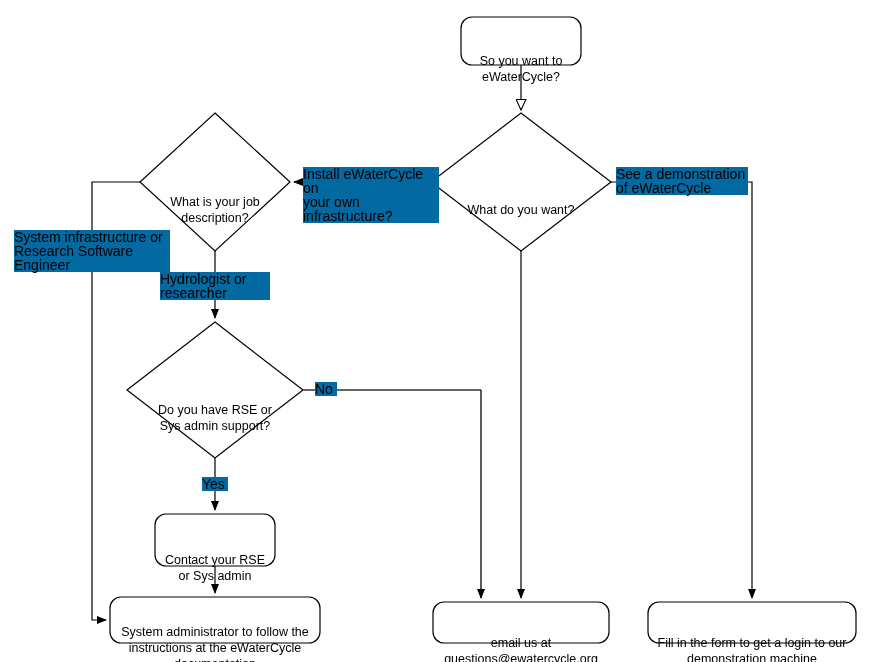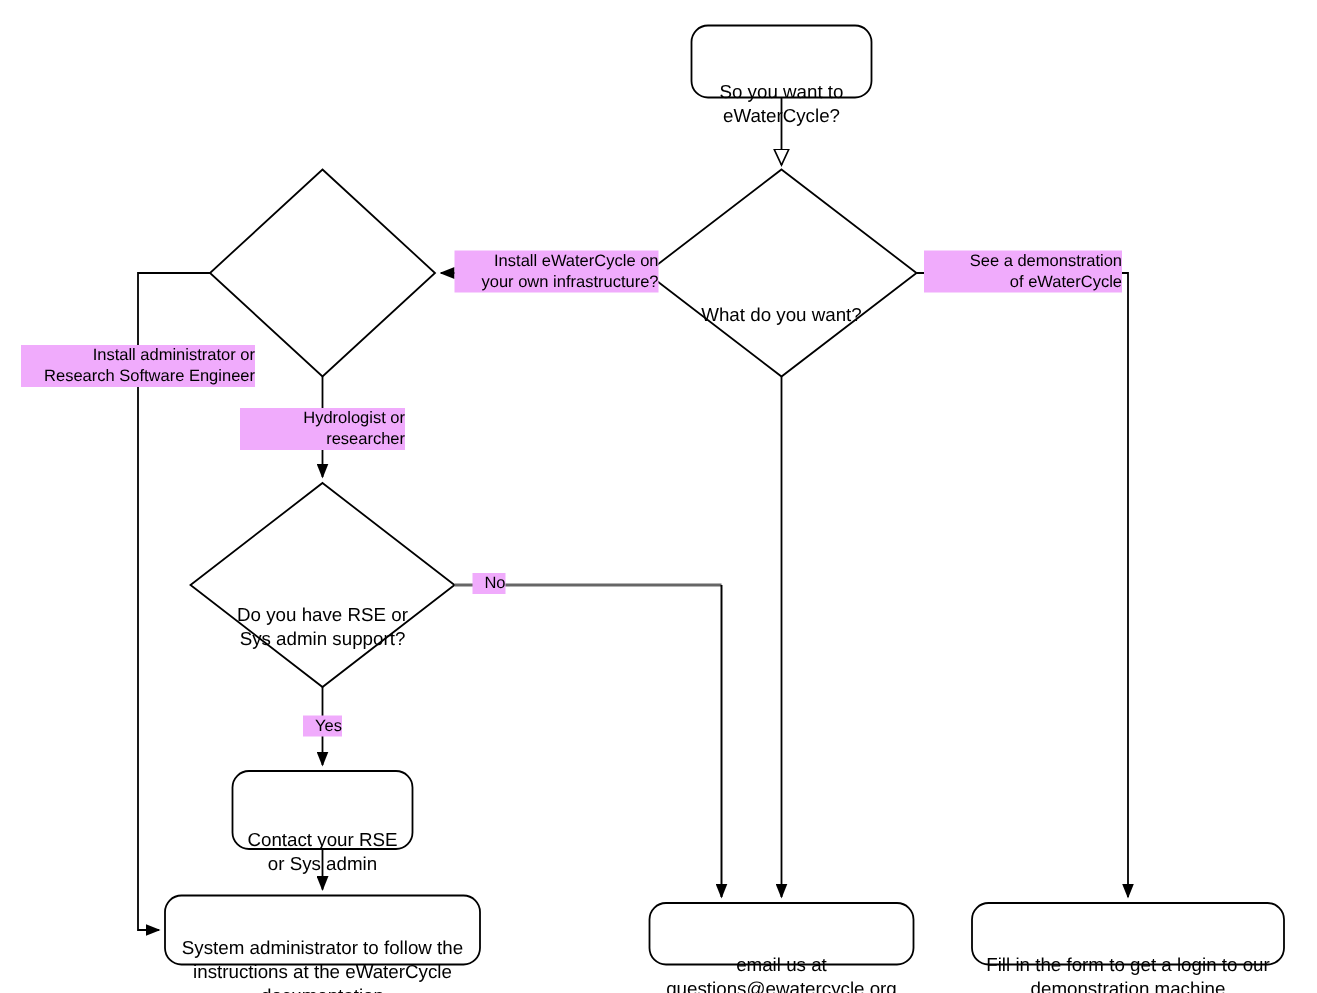--- a/index.html
+++ b/index.html
@@ -38,26 +38,26 @@
     font-family: "Liberation Sans", sans-serif;
     font-size: 12.5px;
     line-height: 16px;
     color: #000000;
     white-space: pre-line;
     pointer-events: none;
     margin-top: 28px;
   }
   .edge-label {
     position: absolute;
-    text-align: right;
+    text-align: left;
     font-family: "Liberation Sans", sans-serif;
-    font-size: 11px;
+    font-size: 14px;
     line-height: 14px;
     color: #000000;
-    background: #f0abfc;
+    background: #0369a1;
     white-space: pre-line;
     pointer-events: none;
   }
 </style>
 </head>
 <body>
 
 <div id="canvas">
 
   <svg class="flow-svg" viewBox="0 0 878 662">
@@ -107,20 +107,22 @@
     <path d="M 215 458 L 215 510" fill="none" stroke="#000000" stroke-width="1.2" marker-end="url(#arrow-filled)"></path>
 
     <path d="M 215 566 L 215 593" fill="none" stroke="#000000" stroke-width="1.2" marker-end="url(#arrow-filled)"></path>
   </svg>
 
   <div class="shape-text" style="left:461px; top:17px; width:120px; height:48px;">So you want to
 eWaterCycle?</div>
 
   <div class="shape-text" style="left:441px; top:160px; width:160px; height:44px;text-align:right;">What do you want?</div>
 
+  <div class="shape-text" style="left:145px; top:158px; width:140px; height:48px;">What is your job
+description?</div>
 
   <div class="shape-text" style="left:132px; top:366px; width:166px; height:48px;">Do you have RSE or
 Sys admin support?</div>
 
   <div class="shape-text" style="left:155px; top:514px; width:120px; height:52px;">Contact your RSE
 or Sys admin</div>
 
   <div class="shape-text" style="left:110px; top:597px; width:210px; height:46px;">System administrator to follow the
 instructions at the eWaterCycle
 documentation</div>
@@ -131,21 +133,21 @@
   <div class="shape-text" style="left:648px; top:602px; width:208px; height:41px;">Fill in the form to get a login to our
 demonstration machine</div>
 
   <div class="edge-label" style="left:303px; top:167px; width:136px;">Install eWaterCycle on
 your own infrastructure?</div>
 
   <div class="edge-label" style="left:616px; top:167px; width:132px;">See a demonstration
 of eWaterCycle</div>
 
 
-  <div class="edge-label" style="left:14px; top:230px; width:156px;">Install administrator or
+  <div class="edge-label" style="left:14px; top:230px; width:156px;">System infrastructure or
 Research Software Engineer</div>
 
   <div class="edge-label" style="left:160px; top:272px; width:110px;">Hydrologist or
 researcher</div>
 
   <div class="edge-label" style="left:315px; top:382px; width:22px;">No</div>
 
   <div class="edge-label" style="left:202px; top:477px; width:26px;">Yes</div>
 
 </div>

